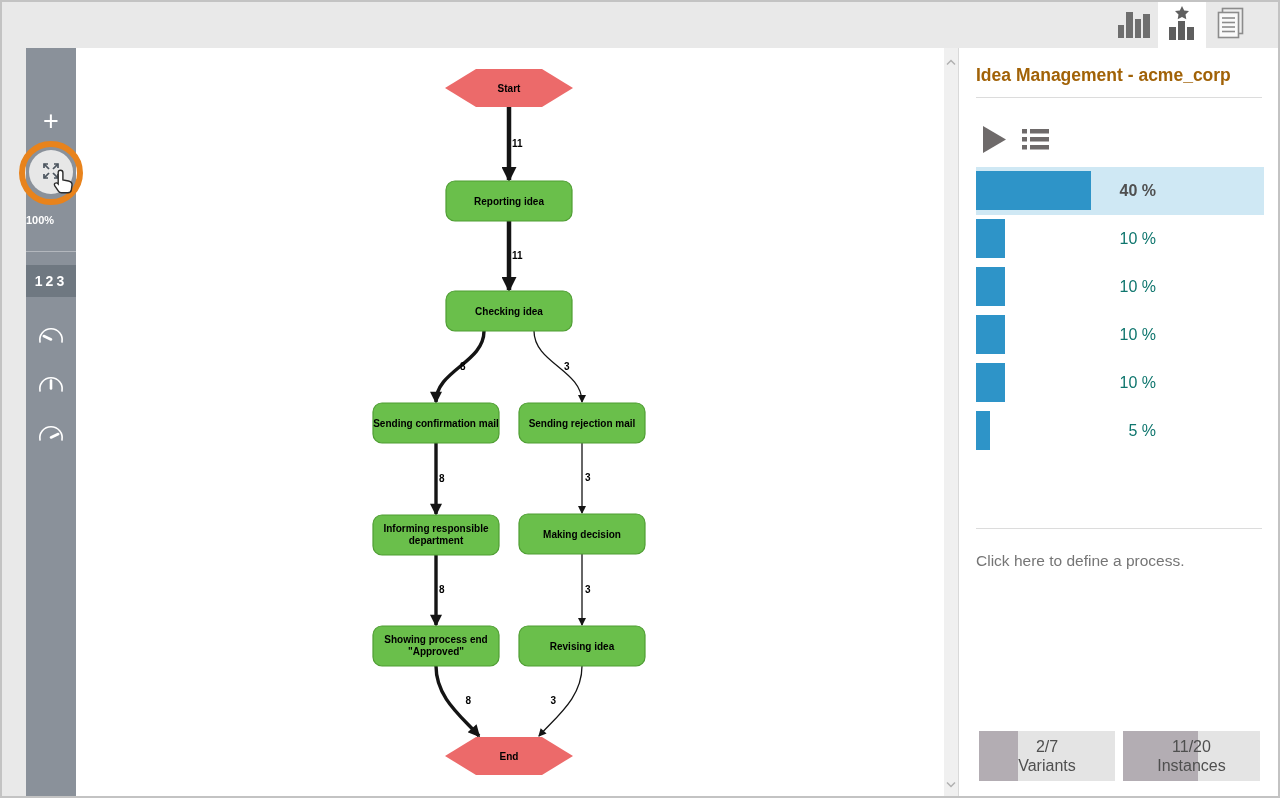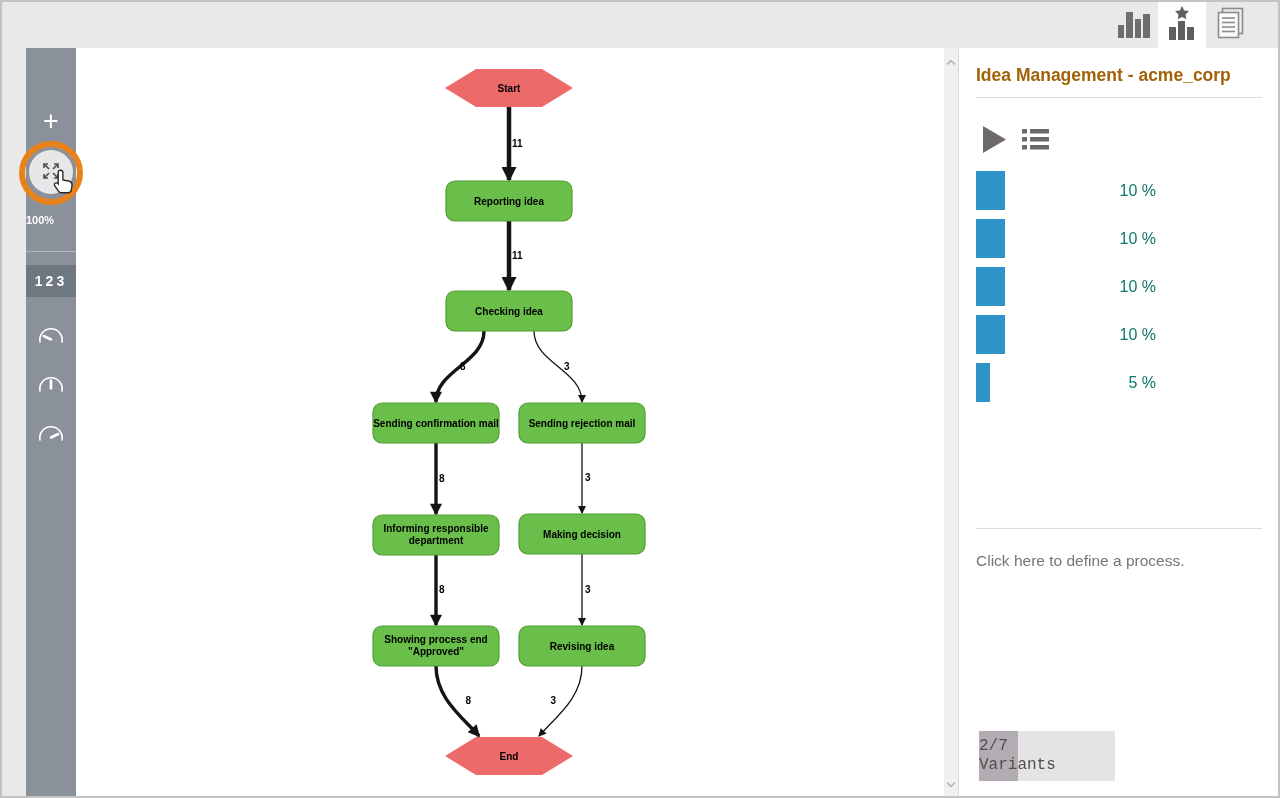--- a/index.html
+++ b/index.html
@@ -54,22 +54,22 @@
           text-align:right; font-size:16px; color:#0f766e; }
   .vrow.selected .vpct { color:#4f4f4f; font-weight:bold; }
 
   .p-filter { position:absolute; top:504px; left:17px; font-size:15.5px; color:#757575; cursor:pointer; }
 
   .stats { position:absolute; top:683px; left:20px; width:281px; height:50px; }
   .stat-box { position:absolute; top:0; height:50px; background:#e4e4e4; overflow:hidden; }
   .stat-box.b1 { left:0; width:136px; }
   .stat-box.b2 { left:144px; width:137px; }
   .stat-fill { position:absolute; left:0; top:0; bottom:0; background:#b3adb3; }
-  .stat-text { position:absolute; inset:0; display:flex; flex-direction:column; align-items:flex-start;
-               justify-content:center; font-size:16px; color:#4f4f4f; line-height:1.2; z-index:2;font-family:Liberation Mono, monospace; }
+  .stat-text { position:absolute; inset:0; display:flex; flex-direction:column; align-items:center;
+               justify-content:center; font-size:16px; color:#4f4f4f; line-height:1.2; z-index:2; }
 
   svg text { font-family:"Liberation Sans", sans-serif; }
 </style>
 </head>
 <body>
 
 <div class="app">
   <div class="frame"></div>
 
   <div class="tabs">
@@ -268,20 +268,24 @@
             <rect x="0" y="9" width="5" height="4.5"></rect>
               <rect x="8" y="9" width="19" height="4.5"></rect>
             <rect x="0" y="17" width="5" height="4.5"></rect>
               <rect x="8" y="17" width="19" height="4.5"></rect>
           </svg>
         </span>
       </button>
     </div>
 
     <div class="vlist" id="vlist">
+        <div class="vrow selected">
+          <div class="vbar" style="width: 115.2px;"></div>
+          <span class="vpct">40 %</span>
+        </div>
         <div class="vrow">
           <div class="vbar" style="width: 28.8px;"></div>
           <span class="vpct">10 %</span>
         </div>
         <div class="vrow">
           <div class="vbar" style="width: 28.8px;"></div>
           <span class="vpct">10 %</span>
         </div>
         <div class="vrow">
           <div class="vbar" style="width: 28.8px;"></div>
@@ -301,15 +305,22 @@
     <div class="p-filter">Click here to define a process.</div>
 
     <div class="stats">
       <div class="stat-box b1">
         <div class="stat-fill" id="fill0" style="width: 28.6%;"></div>
         <div class="stat-text">
           <span>2/7</span>
           <span>Variants</span>
         </div>
       </div>
+      <div class="stat-box b2">
+        <div class="stat-fill" id="fill1" style="width: 55%;"></div>
+        <div class="stat-text">
+          <span>11/20</span>
+          <span>Instances</span>
+        </div>
+      </div>
     </div>
   </div>
 </div>
 
 </body></html>

